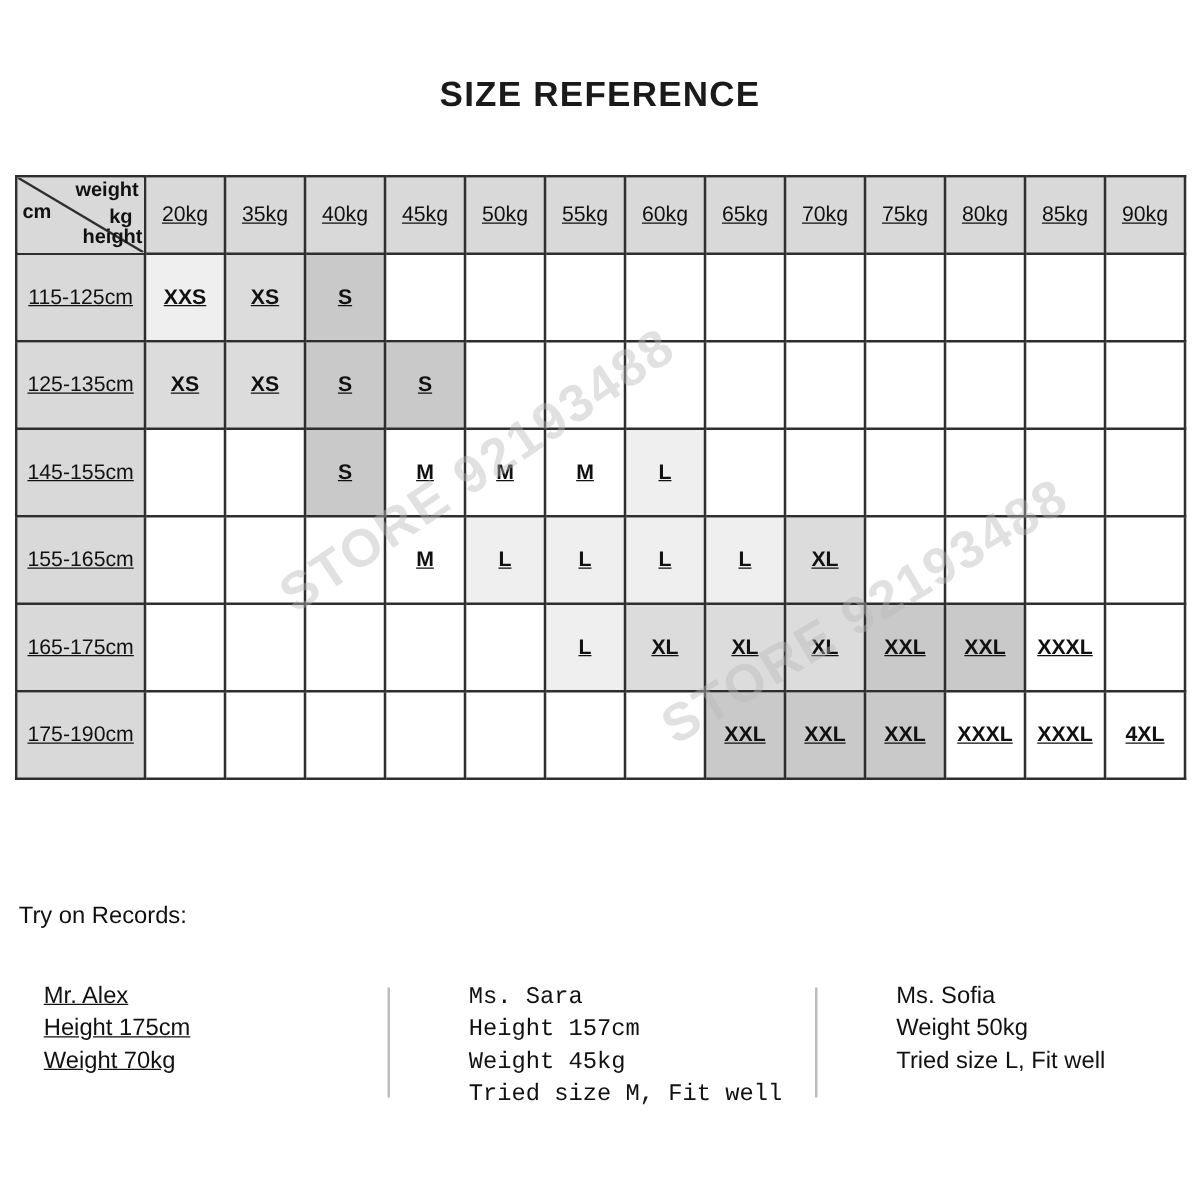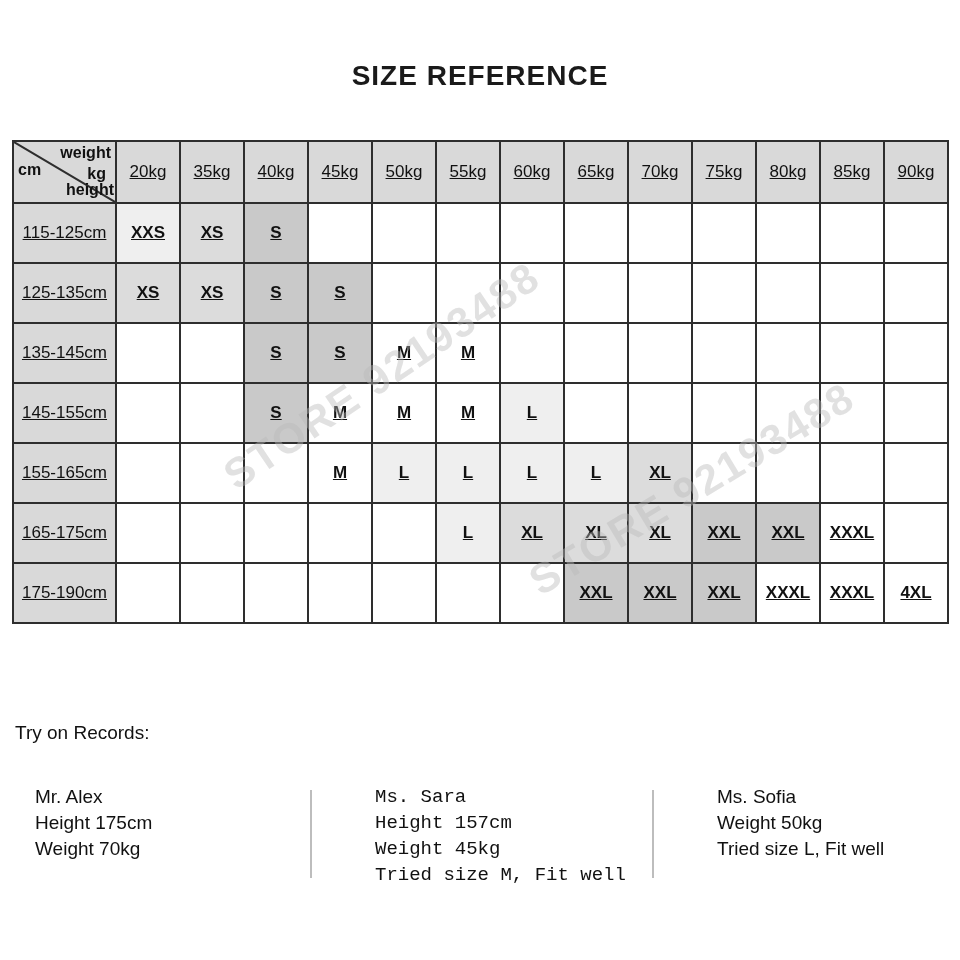--- a/index.html
+++ b/index.html
@@ -11,42 +11,42 @@
     position:absolute;top:60px;left:0;width:100%;text-align:center;
     font-size:28px;letter-spacing:1px;font-weight:700;color:#1a1a1a;
   }
   .table-wrap{position:absolute;left:12px;top:140px;}
   table{border-collapse:collapse;table-layout:fixed;text-decoration:underline;}
   th,td{
     border:2px solid #2e2e2e;padding:0;text-align:center;vertical-align:middle;
     overflow:hidden;
   }
   thead tr{height:62px;}
-  tbody tr{height:60px;}
+  tbody tr{height:70px;}
   th.corner{width:101px;background:#d9d9d9;position:relative;}
   th.wcol{width:62px;background:#d9d9d9;font-size:17px;font-weight:400;}
   tbody th.hlabel{background:#d9d9d9;font-size:17px;font-weight:400;}
   td.size-cell{font-size:17px;font-weight:700;background:#ffffff;}
   .corner svg{position:absolute;left:0;top:0;width:100%;height:100%;}
   .corner svg line{stroke:#2e2e2e;stroke-width:2;}
   .corner span{position:absolute;font-size:16px;font-weight:700;line-height:1;}
   .c-weight{top:3px;right:4px;}
   .c-kg{top:24px;right:9px;}
   .c-cm{top:20px;left:4px;}
   .c-height{bottom:4px;left:4px;margin-left:48px;}
   .wm{
     position:absolute;font-size:42px;font-weight:700;letter-spacing:2px;
     color:#b9b9b9;opacity:0.42;white-space:nowrap;pointer-events:none;
     width:400px;text-align:center;
   }
   .wm1{left:170px;top:212px;transform:rotate(-34deg);}
   .wm2{left:480px;top:325px;transform:rotate(-31deg);}
   .tryon-heading{position:absolute;left:15px;top:722px;font-size:19px;}
   .record{position:absolute;top:784px;font-size:19px;line-height:26px;}
-  .r0{left:35px;}
+  .r0{left:35px;text-decoration:underline;}
   .r1{left:375px;font-family:Liberation Mono, monospace;}
   .r2{left:717px;}
   .divider{position:absolute;top:790px;width:2px;height:88px;background:#bdbdbd;}
   .d0{left:310px;}
   .d1{left:652px;}
 </style>
 </head>
 <body>
 
 <div class="page">
@@ -108,36 +108,20 @@
             <td class="size-cell" style="background: rgb(255, 255, 255);"></td>
             <td class="size-cell" style="background: rgb(255, 255, 255);"></td>
             <td class="size-cell" style="background: rgb(255, 255, 255);"></td>
             <td class="size-cell" style="background: rgb(255, 255, 255);"></td>
             <td class="size-cell" style="background: rgb(255, 255, 255);"></td>
             <td class="size-cell" style="background: rgb(255, 255, 255);"></td>
             <td class="size-cell" style="background: rgb(255, 255, 255);"></td>
             <td class="size-cell" style="background: rgb(255, 255, 255);"></td>
           </tr>
           <tr>
-            <th class="hlabel">135-145cm</th>
-            <td class="size-cell" style="background: rgb(255, 255, 255);"></td>
-            <td class="size-cell" style="background: rgb(255, 255, 255);"></td>
-            <td class="size-cell" style="background: rgb(201, 201, 201);">S</td>
-            <td class="size-cell" style="background: rgb(201, 201, 201);">S</td>
-            <td class="size-cell" style="background: rgb(255, 255, 255);">M</td>
-            <td class="size-cell" style="background: rgb(255, 255, 255);">M</td>
-            <td class="size-cell" style="background: rgb(255, 255, 255);"></td>
-            <td class="size-cell" style="background: rgb(255, 255, 255);"></td>
-            <td class="size-cell" style="background: rgb(255, 255, 255);"></td>
-            <td class="size-cell" style="background: rgb(255, 255, 255);"></td>
-            <td class="size-cell" style="background: rgb(255, 255, 255);"></td>
-            <td class="size-cell" style="background: rgb(255, 255, 255);"></td>
-            <td class="size-cell" style="background: rgb(255, 255, 255);"></td>
-          </tr>
-          <tr>
             <th class="hlabel">145-155cm</th>
             <td class="size-cell" style="background: rgb(255, 255, 255);"></td>
             <td class="size-cell" style="background: rgb(255, 255, 255);"></td>
             <td class="size-cell" style="background: rgb(201, 201, 201);">S</td>
             <td class="size-cell" style="background: rgb(255, 255, 255);">M</td>
             <td class="size-cell" style="background: rgb(255, 255, 255);">M</td>
             <td class="size-cell" style="background: rgb(255, 255, 255);">M</td>
             <td class="size-cell" style="background: rgb(239, 239, 239);">L</td>
             <td class="size-cell" style="background: rgb(255, 255, 255);"></td>
             <td class="size-cell" style="background: rgb(255, 255, 255);"></td>

